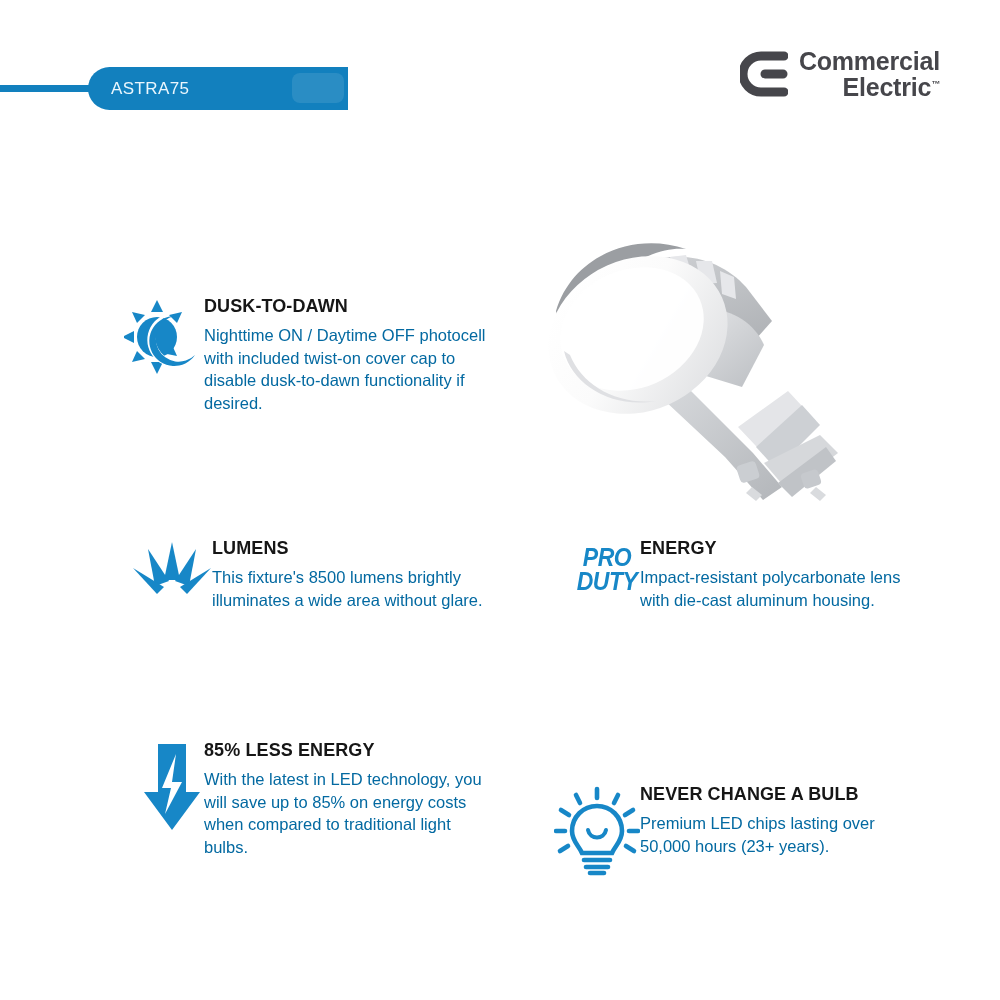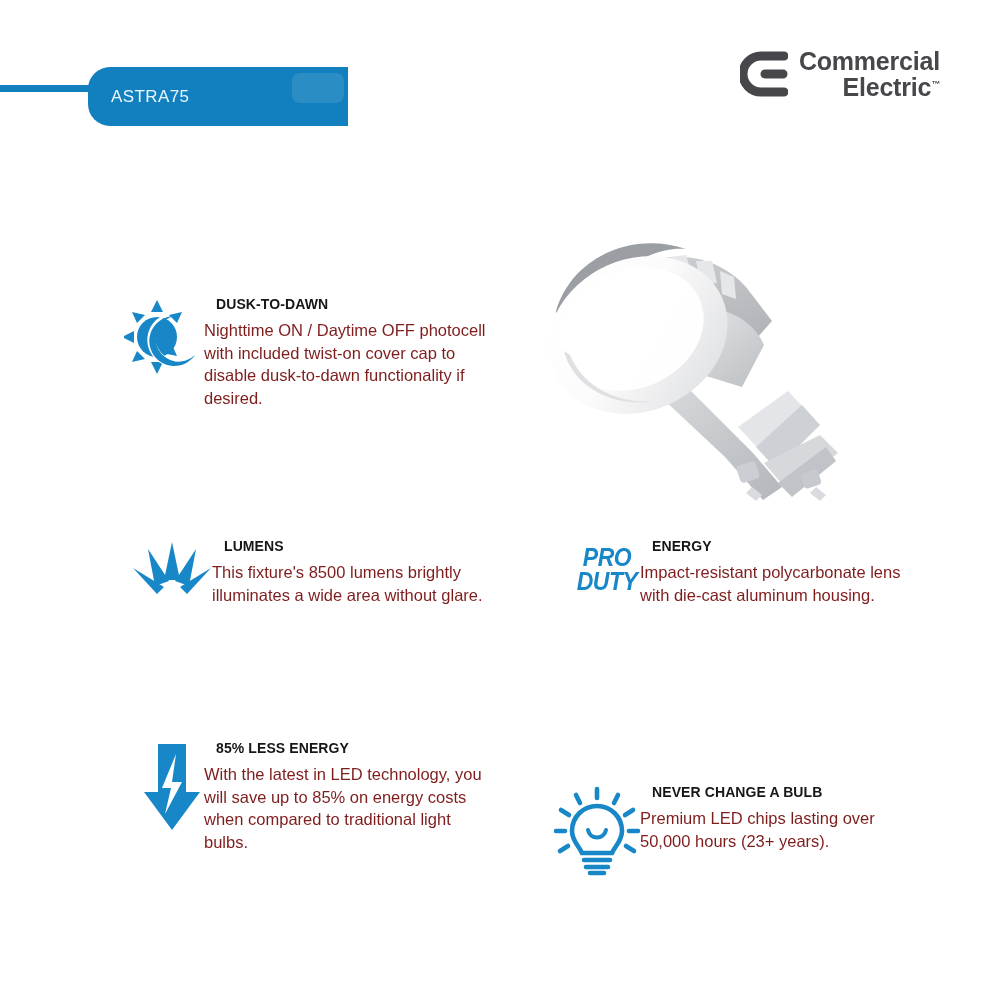--- a/index.html
+++ b/index.html
@@ -26,21 +26,21 @@
     top: 85px;
     width: 120px;
     height: 7px;
     background: #1280be;
   }
   .model-badge {
     position: absolute;
     left: 88px;
     top: 67px;
     width: 260px;
-    height: 59px;
+    height: 43px;
     background: #1280be;
     border-radius: 22px 0 0 22px;
     display: flex;
     align-items: center;
   }
   .model-badge .inner-highlight {
     position: absolute;
     right: 4px;
     top: 6px;
     width: 52px;
@@ -95,31 +95,31 @@
   }
   .feature .icon-cell {
     width: 118px;
     flex: 0 0 118px;
     display: flex;
     justify-content: flex-end;
     padding-top: 2px;
   }
   .feature .text-cell { flex: 1; }
   .feature h3 {
-    margin: 0 0 7px 12px;
-    font-size: 14px;
+    margin: 0 0 7px 0;
+    font-size: 18px;
     font-weight: bold;
     color: #161616;
     letter-spacing: 0.1px;
   }
   .feature p {
     margin: 0;
     font-size: 16.5px;
     line-height: 1.37;
-    color: #7f1d1d;
+    color: #0369a1;
   }
 
   #feat-dusk   { left: 86px;  top: 296px; width: 400px; }
   #feat-lumens { left: 94px;  top: 538px; width: 400px; }
   #feat-energy { left: 86px;  top: 740px; width: 400px; }
   #feat-durable{ left: 522px; top: 538px; width: 400px; }
   #feat-bulb   { left: 522px; top: 784px; width: 400px; }
 
   .pro-duty {
     color: #1787c7;

